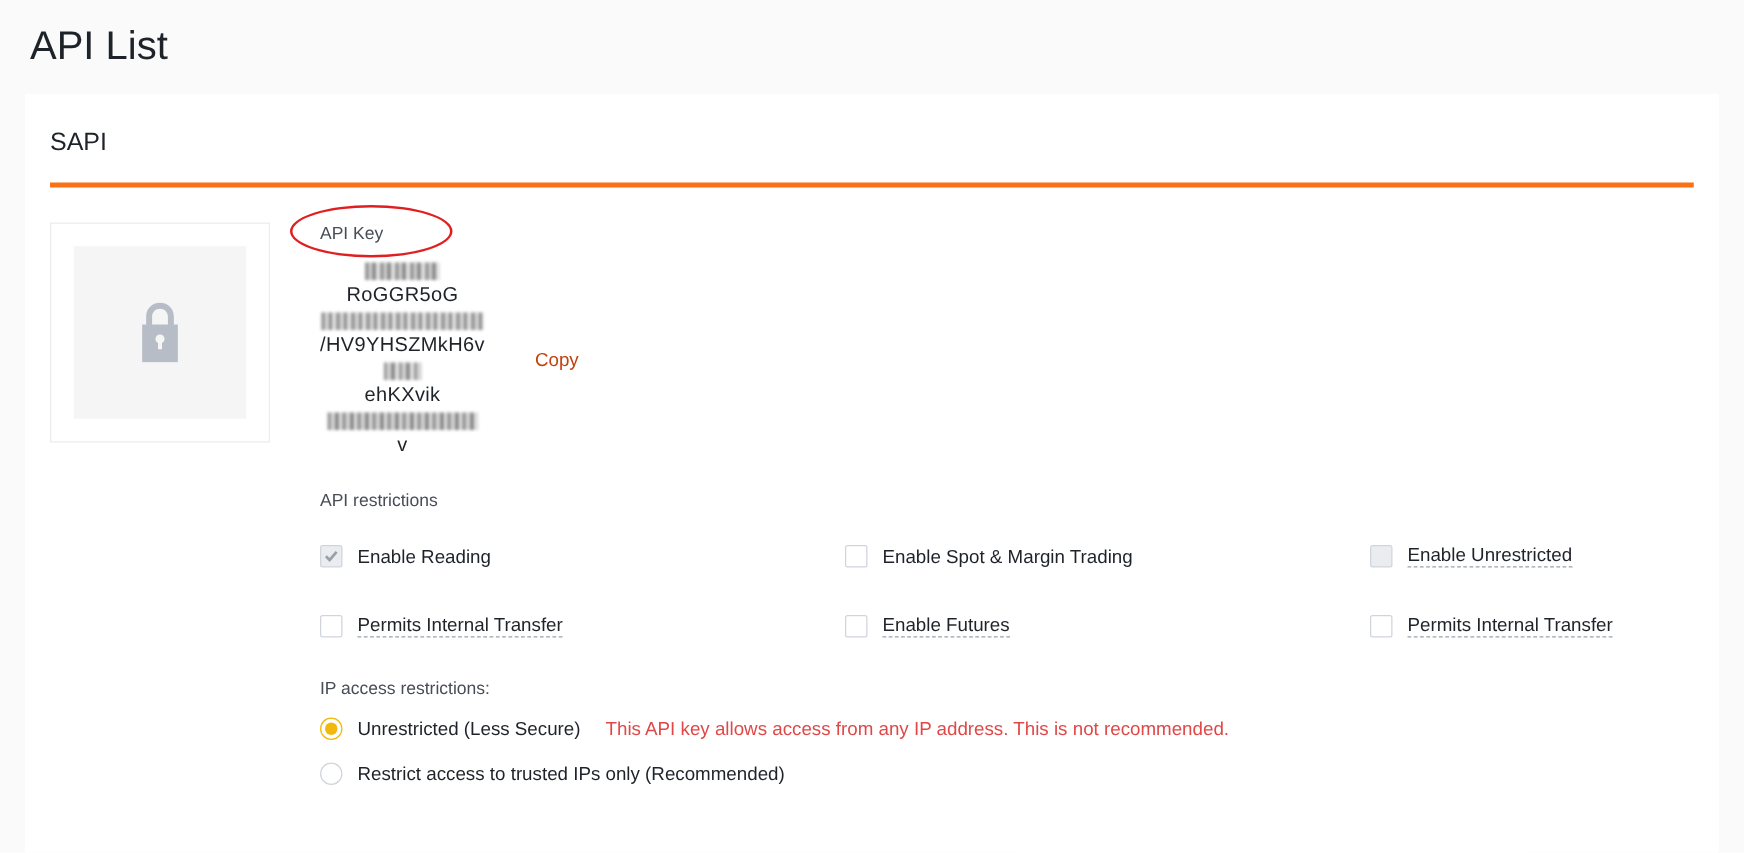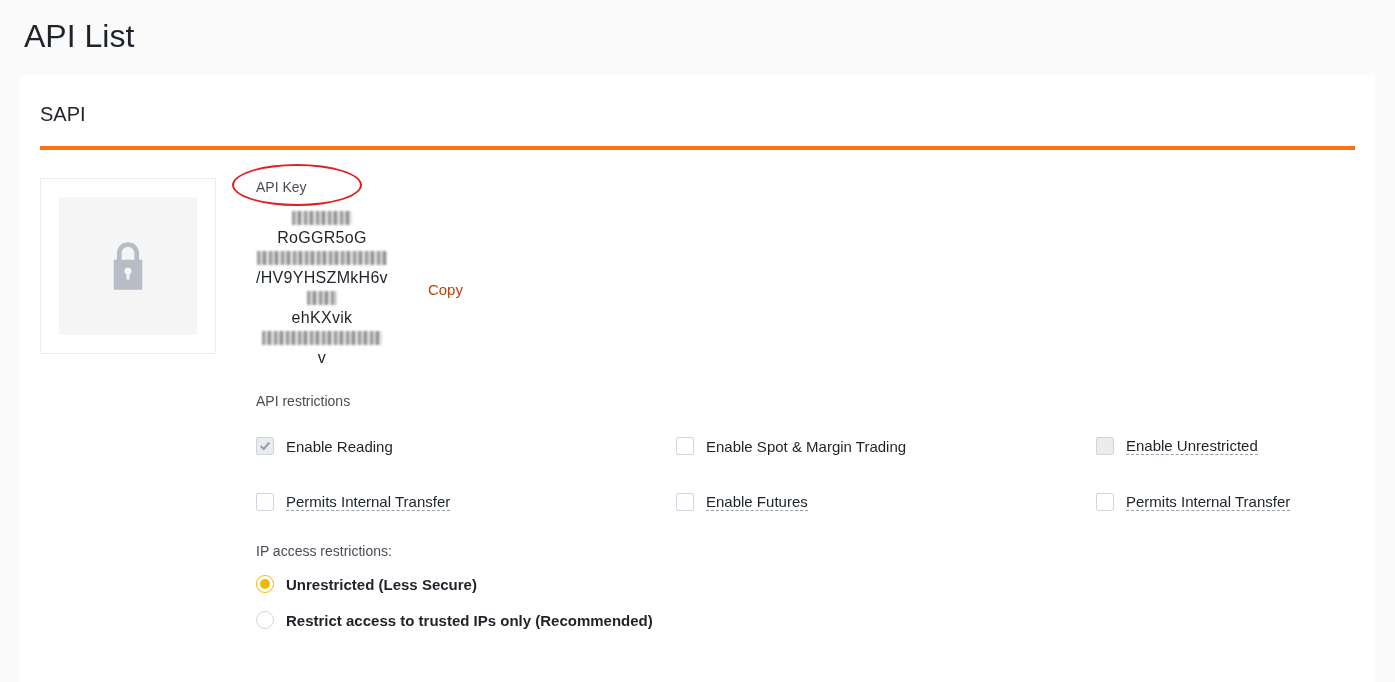--- a/index.html
+++ b/index.html
@@ -138,21 +138,20 @@
     font-size: 14px;
     color: #474d57;
     margin-top: 32px;
     margin-bottom: 16px;
   }
   .radio-row {
     display: flex;
     align-items: flex-end;
     gap: 12px;
     margin-bottom: 18px;
-    font-weight: bold;
   }
   .radio {
     width: 18px; height: 18px;
     border: 1px solid #d0d5dd;
     border-radius: 50%;
     display: flex; align-items: center; justify-content: center;
     flex: none;
     background: #fff;
   }
   .radio.selected { border-color: #f0b90b; }
@@ -232,20 +231,21 @@
           </div>
         </div>
 
       <div class="ip-title">IP access restrictions:</div>
       <div id="ip-options">
           <div class="radio-row">
             <span class="radio selected">
               <span class="dot"></span>
             </span>
             <span class="radio-label">Unrestricted (Less Secure)</span>
+            <span class="warning-text">This API key allows access from any IP address. This is not recommended.</span>
           </div>
           <div class="radio-row">
             <span class="radio"></span>
             <span class="radio-label">Restrict access to trusted IPs only (Recommended)</span>
           </div>
         </div>
 
     </div>
 
   </div>

